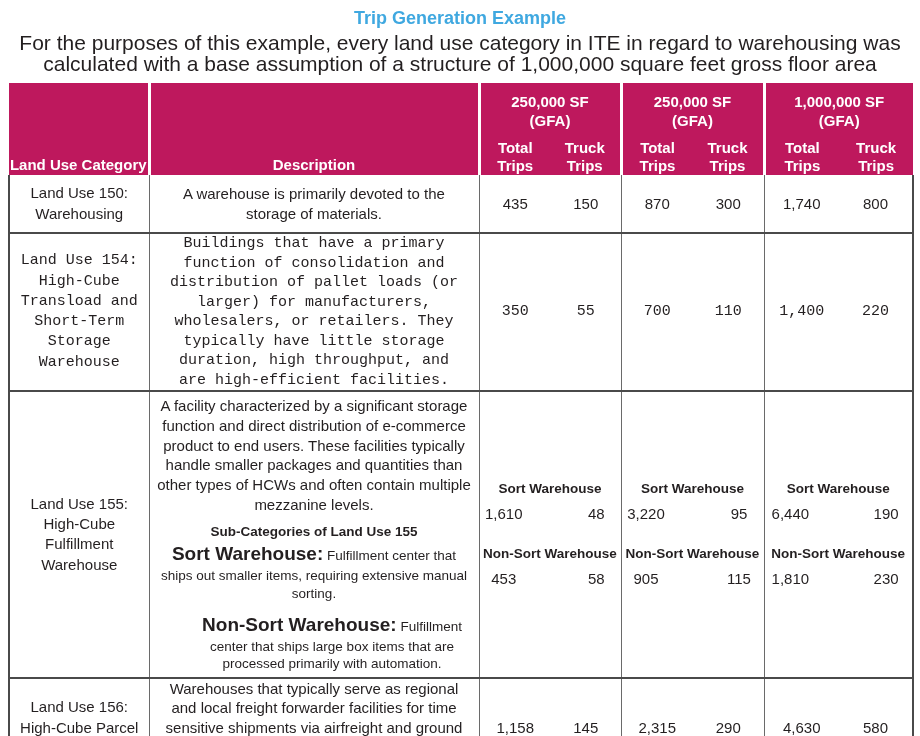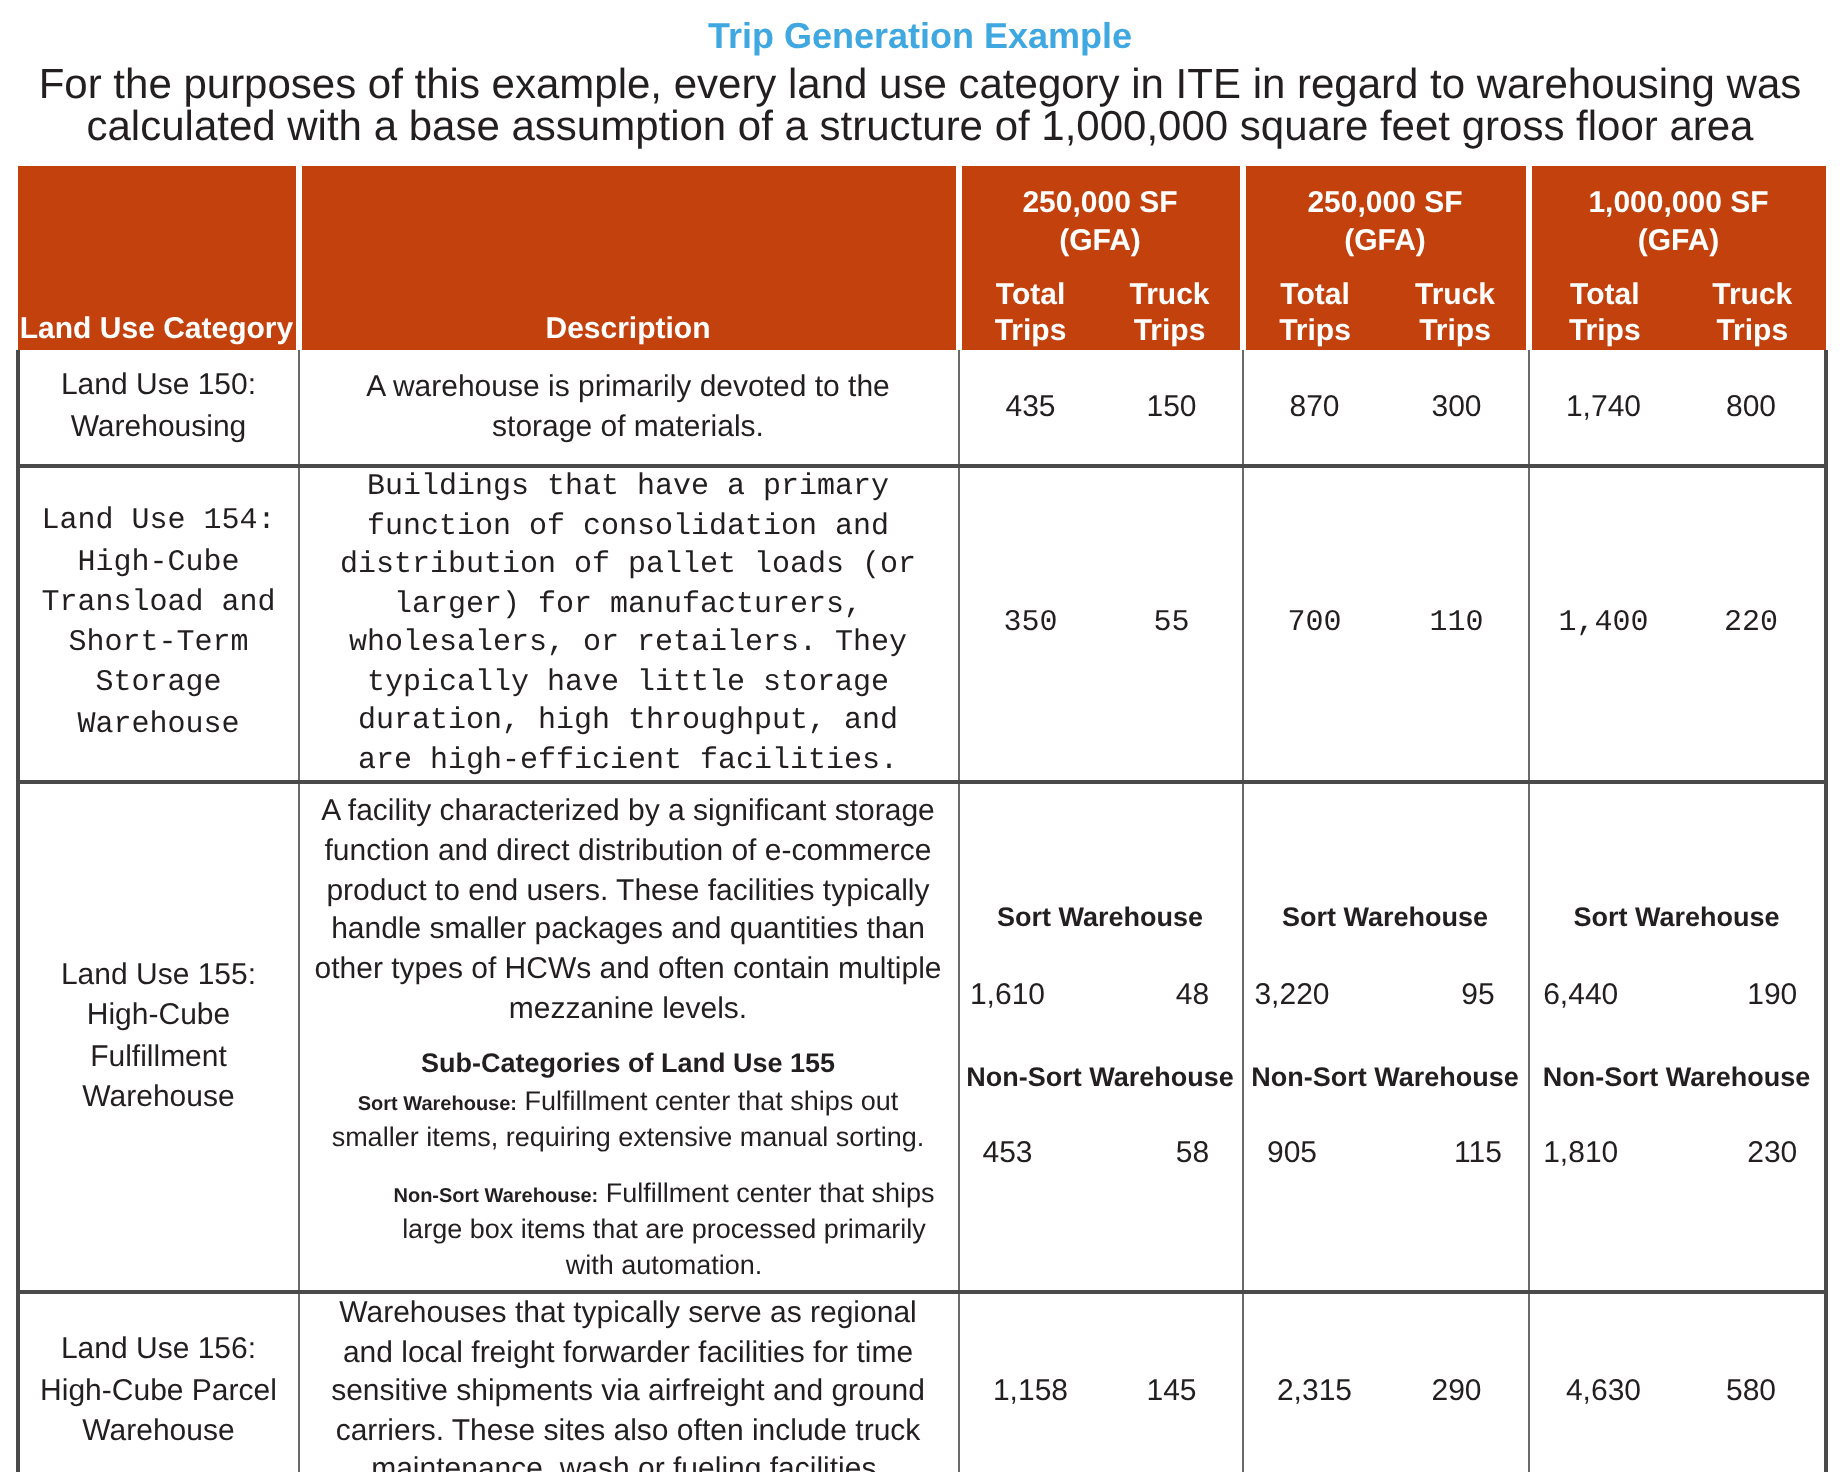--- a/index.html
+++ b/index.html
@@ -17,21 +17,21 @@
     font-size:21px; line-height:21px; color:#231f20;
   }
   table.trip {
     border-collapse:collapse; table-layout:fixed;
     width:904px; margin:9px 0 0 8px;
     border-bottom:2.5px solid #3a3a3a;
   }
   
   tr.hdr { height:90px; }
   tr.hdr th {
-    background:#c2410c; color:#fff; font-weight:bold; font-size:15px;
+    background:#be185d; color:#fff; font-weight:bold; font-size:15px;
     padding:0; vertical-align:bottom;
   }
   tr.hdr th.gap { border-right:3px solid #fff; }
   th.th-landuse, th.th-desc { padding-bottom:13px; line-height:20px; }
   th.th-group { vertical-align:top; }
   .group-size { padding-top:9px; text-align:center; line-height:19px; }
   .group-labels { display:flex; margin-top:9px; }
   .group-labels span { flex:1; text-align:center; line-height:18px; padding:0 8px; }
   
   tbody tr { border-top:2px solid #4a4a4a; }
@@ -52,24 +52,24 @@
   tr.r3 { height:203px; }
   tr.r4 { height:97px; }
   tr.r5 { height:80px; }
   
   td.desc155 { padding:4px 6px; }
   td.desc155 p { margin:0; }
   .d-main { font-size:15px; line-height:1.32; }
   .d-sub-head { font-weight:bold; font-size:13.5px; margin-top:8px !important; }
   .d-sub { font-size:13.5px; line-height:1.3; margin-top:2px !important; }
   .d-sub.nonsort { margin-top:11px !important;margin-left:36px; }
-  .d-sub b { font-size:10px; }
+  .d-sub b { font-size:19px; }
   td.grp .sub-block + .sub-block { margin-top:22px; }
   .sub-title { font-weight:bold; font-size:13.5px; text-align:center; }
-  .sub-vals { display:flex; margin-top:20px;gap:44px; }
+  .sub-vals { display:flex; margin-top:6px;gap:44px; }
   .sub-vals span { flex:1; text-align:center; font-size:15px; }
 </style>
 </head>
 <body>
 
 <div class="title">Trip Generation Example</div>
 <div class="subtitle">For the purposes of this example, every land use category in ITE in regard to warehousing was calculated with a base assumption of a structure of 1,000,000 square feet gross floor area</div>
 
 <table class="trip">
   <colgroup>

